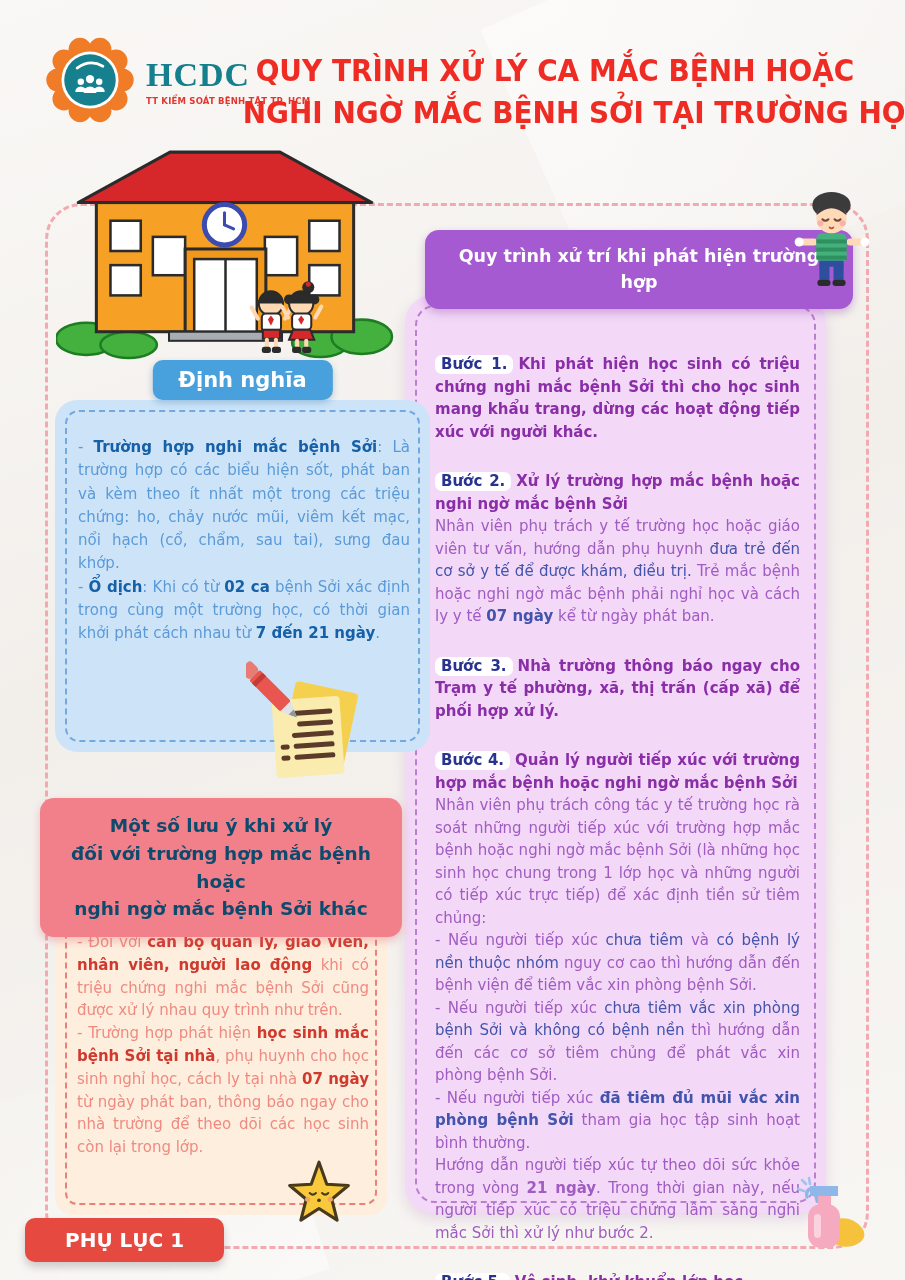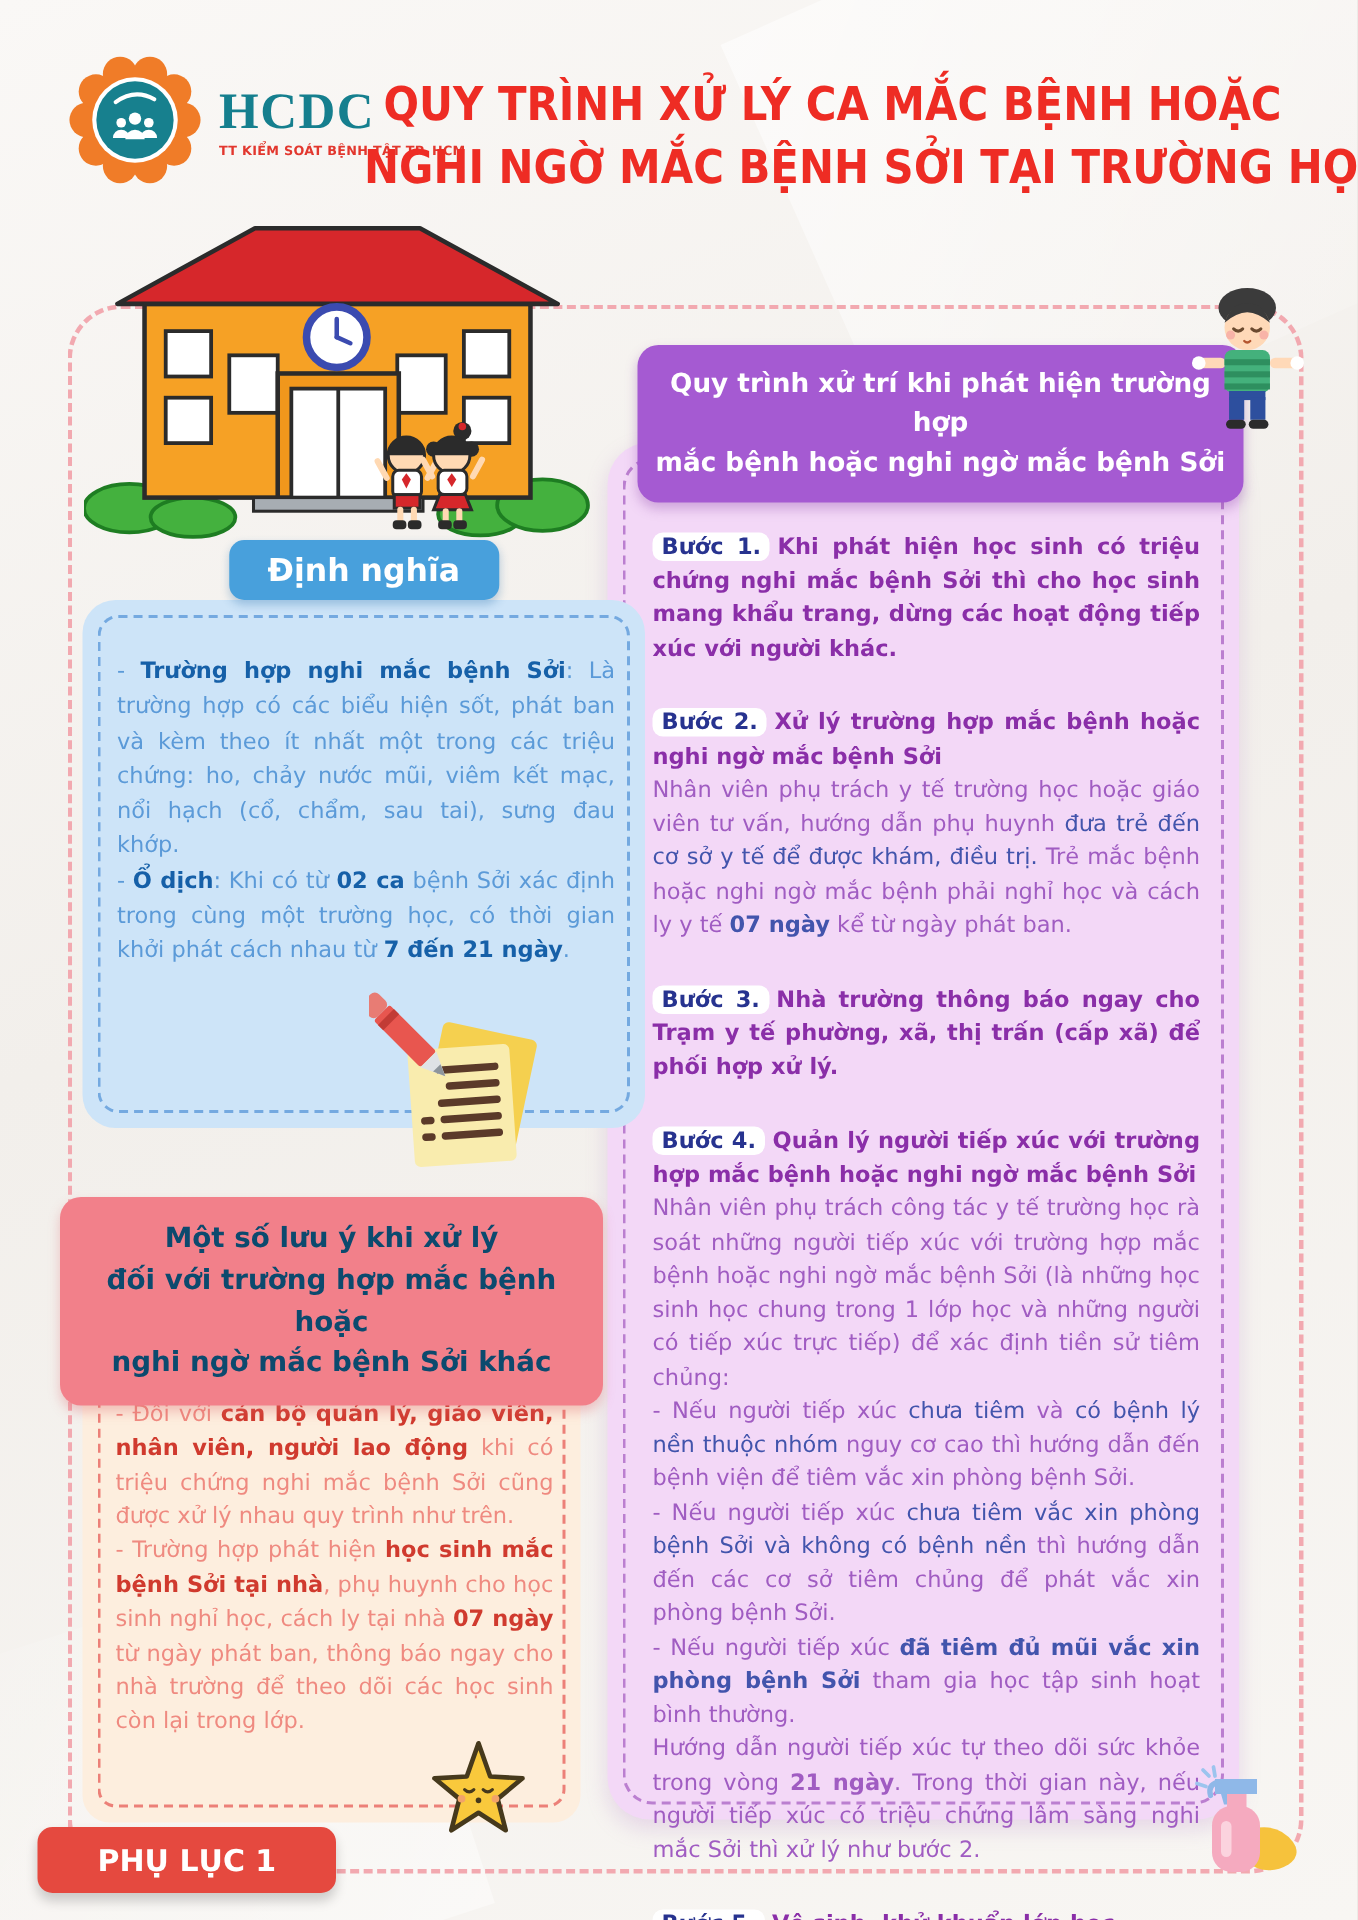--- a/index.html
+++ b/index.html
@@ -25,21 +25,21 @@
   
   .school{position:absolute;left:56px;top:140px;width:338px;height:220px;z-index:3;}
   .boy{position:absolute;left:794px;top:190px;width:76px;height:106px;z-index:3;}
   .pencil{position:absolute;left:246px;top:656px;width:118px;height:124px;z-index:3;}
   .star{position:absolute;left:284px;top:1156px;width:70px;height:70px;z-index:4;}
   .spray{position:absolute;left:794px;top:1176px;width:74px;height:78px;z-index:4;}
 
   
   .process-header{position:absolute;left:425px;top:230px;width:396px;background:#a55ad2;border-radius:14px;
                   color:#fff;font-weight:bold;font-size:17.5px;line-height:1.5;text-align:center;
-                  padding:13px 4px;z-index:2;box-shadow:0 4px 8px rgba(140,70,170,.35);}
+                  padding:13px 16px;z-index:2;box-shadow:0 4px 8px rgba(140,70,170,.35);}
   .process-box{position:absolute;left:405px;top:295px;width:421px;height:918px;background:#f3d8f7;
                border-radius:28px;z-index:1;box-shadow:0 6px 14px rgba(170,110,190,.22);}
   .inner-dashed{position:absolute;inset:10px;border:2px dashed;border-radius:20px;pointer-events:none;}
   .purple-dash{border-color:#bb7fd0;}
   .process-content{position:absolute;left:30px;right:26px;top:58px;color:#a05cc2;font-size:15px;
                    line-height:1.5;text-align:justify;}
   .step{margin-bottom:27px;}
   .step:last-child{margin-bottom:0;}
   .step p{margin:0;}
   .chip{background:#fff;color:#27338f;font-weight:bold;border-radius:7px;padding:0 6px 1px;margin-right:5px;
@@ -200,21 +200,20 @@
     <rect x="22" y="65" width="30" height="4" fill="#2e8f5f"></rect>
     <rect x="25" y="70" width="24" height="6" fill="#2d4f9e"></rect>
     <rect x="25" y="74" width="10" height="15" fill="#2d4f9e"></rect>
     <rect x="39" y="74" width="10" height="15" fill="#2d4f9e"></rect>
     <rect x="23" y="89" width="13" height="6" rx="3" fill="#2b2b2b"></rect>
     <rect x="38" y="89" width="13" height="6" rx="3" fill="#2b2b2b"></rect>
   </svg>
 
   <div class="process-header">
     <div>Quy trình xử trí khi phát hiện trường hợp</div>
-    <div>mắc bệnh hoặc nghi ngờ mắc bệnh Sởi</div>
   </div>
 
   <section class="process-box">
     <div class="inner-dashed purple-dash"></div>
     <div class="process-content">
 
       <div class="step">
         <p><span class="chip">Bước 1.</span><span><span class="seg-bt">Khi phát hiện học sinh có triệu chứng nghi mắc bệnh Sởi thì cho học sinh mang khẩu trang, dừng các hoạt động tiếp xúc với người khác.</span></span></p>
       </div>
 

